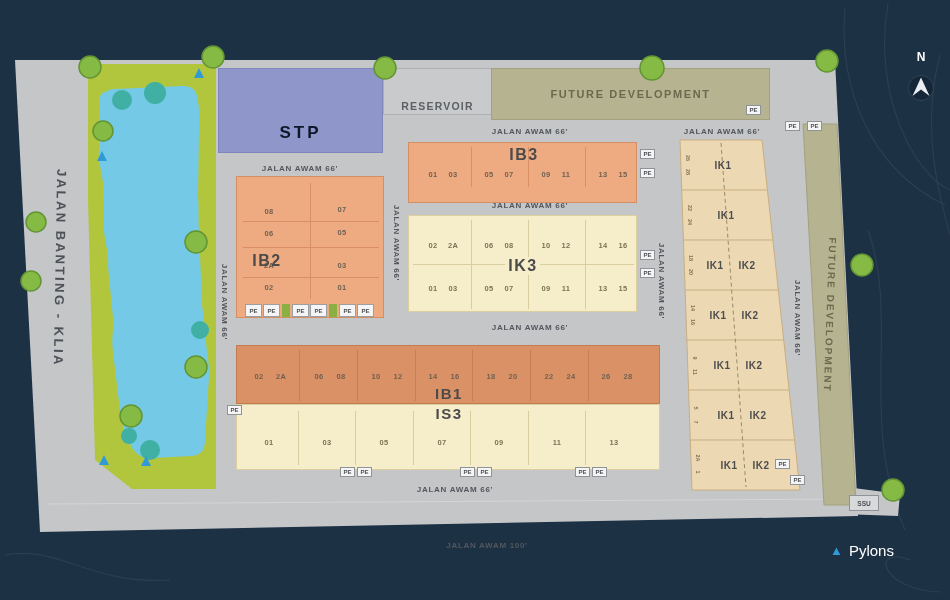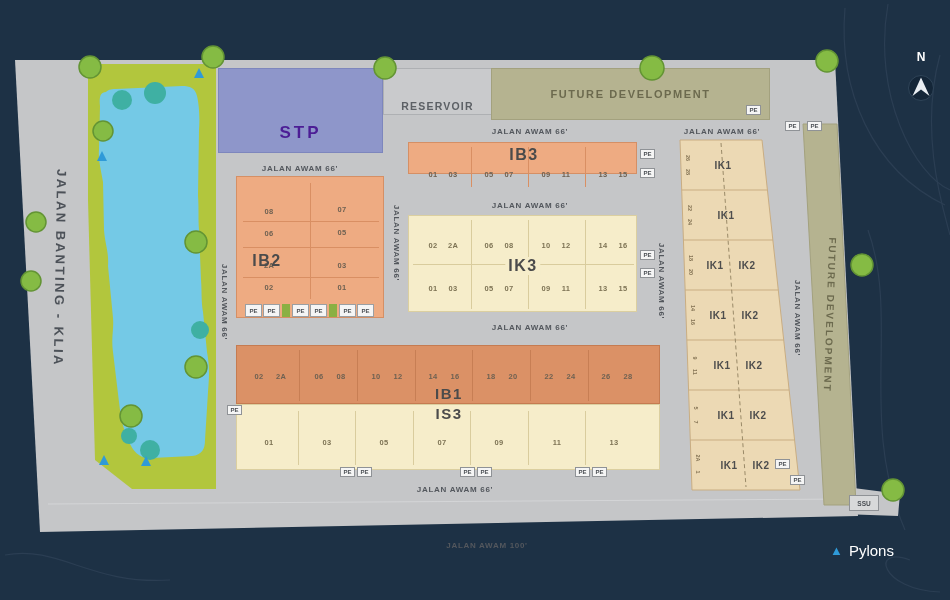--- a/index.html
+++ b/index.html
@@ -5,21 +5,21 @@
   html,body{margin:0;padding:0;background:#1d3145;}
   #stage{position:relative;width:950px;height:600px;background:#1d3145;overflow:hidden;
          font-family:"Liberation Sans",sans-serif;}
   .layer{position:absolute;inset:0;}
   #base-svg{z-index:0;}
   #ui{z-index:1;}
   #overlay-svg{z-index:2;pointer-events:none;}
   
   .blk{position:absolute;box-sizing:border-box;}
   .stp{background:#8e96ca;border:1px solid #7d86bd;display:flex;align-items:center;justify-content:center;}
-  .stp-label{color:#4c1d95;font-size:17px;font-weight:700;letter-spacing:3px;margin-top:45px;}
+  .stp-label{color:#0f172a;font-size:17px;font-weight:700;letter-spacing:3px;margin-top:45px;}
   .gray-blk{background:#c9cacc;border:1px solid #aeb0b3;display:flex;align-items:center;justify-content:center;}
   .gray-blk-label{color:#5c6065;font-size:10.5px;font-weight:700;letter-spacing:1.2px;margin-top:28px;}
   .olive-blk{background:#b5b390;border:1px solid #a3a17e;display:flex;align-items:center;justify-content:center;}
   .olive-label{color:#6c6a4e;font-size:11px;font-weight:700;letter-spacing:1.6px;white-space:nowrap;}
   .ib2,.ib3{background:#eeab82;border:1px solid #d58f65;}
   .ib1{background:#db9166;border:1px solid #c57b51;}
   .ik3,.is3{background:#f6edca;border:1px solid #dbcfa0;}
   .blk-label{position:absolute;transform:translate(-50%,-50%);font-size:16px;font-weight:600;
              color:#4b4b4b;letter-spacing:1.5px;white-space:nowrap;background:inherit;padding:0 3px;}
   .lot{position:absolute;transform:translate(-50%,-50%);font-size:7.5px;font-weight:700;
@@ -153,21 +153,21 @@
       <div class="pe-cell" style="left:8px;top:127px;">PE</div>
       <div class="pe-cell" style="left:26px;top:127px;">PE</div>
       <div class="planter" style="left:45px;top:127px;width:8px;height:13px;"></div>
       <div class="pe-cell" style="left:55px;top:127px;">PE</div>
       <div class="pe-cell" style="left:73px;top:127px;">PE</div>
       <div class="planter" style="left:92px;top:127px;width:8px;height:13px;"></div>
       <div class="pe-cell" style="left:102px;top:127px;">PE</div>
       <div class="pe-cell" style="left:120px;top:127px;">PE</div>
     </div>
 
-    <div class="blk ib3" style="left:408px;top:142px;width:229px;height:32px;">
+    <div class="blk ib3" style="left:408px;top:142px;width:229px;height:61px;">
       <div class="vl" style="left:62px;top:4px;height:40px;"></div>
       <div class="vl" style="left:119px;top:4px;height:40px;"></div>
       <div class="vl" style="left:176px;top:4px;height:40px;"></div>
       <span class="blk-label" style="left:115px;top:12px;background:transparent;">IB3</span>
       <span class="lot" style="left:24px;top:31px;">01</span>
       <span class="lot" style="left:44px;top:31px;">03</span>
       <span class="lot" style="left:80px;top:31px;">05</span>
       <span class="lot" style="left:100px;top:31px;">07</span>
       <span class="lot" style="left:137px;top:31px;">09</span>
       <span class="lot" style="left:157px;top:31px;">11</span>

